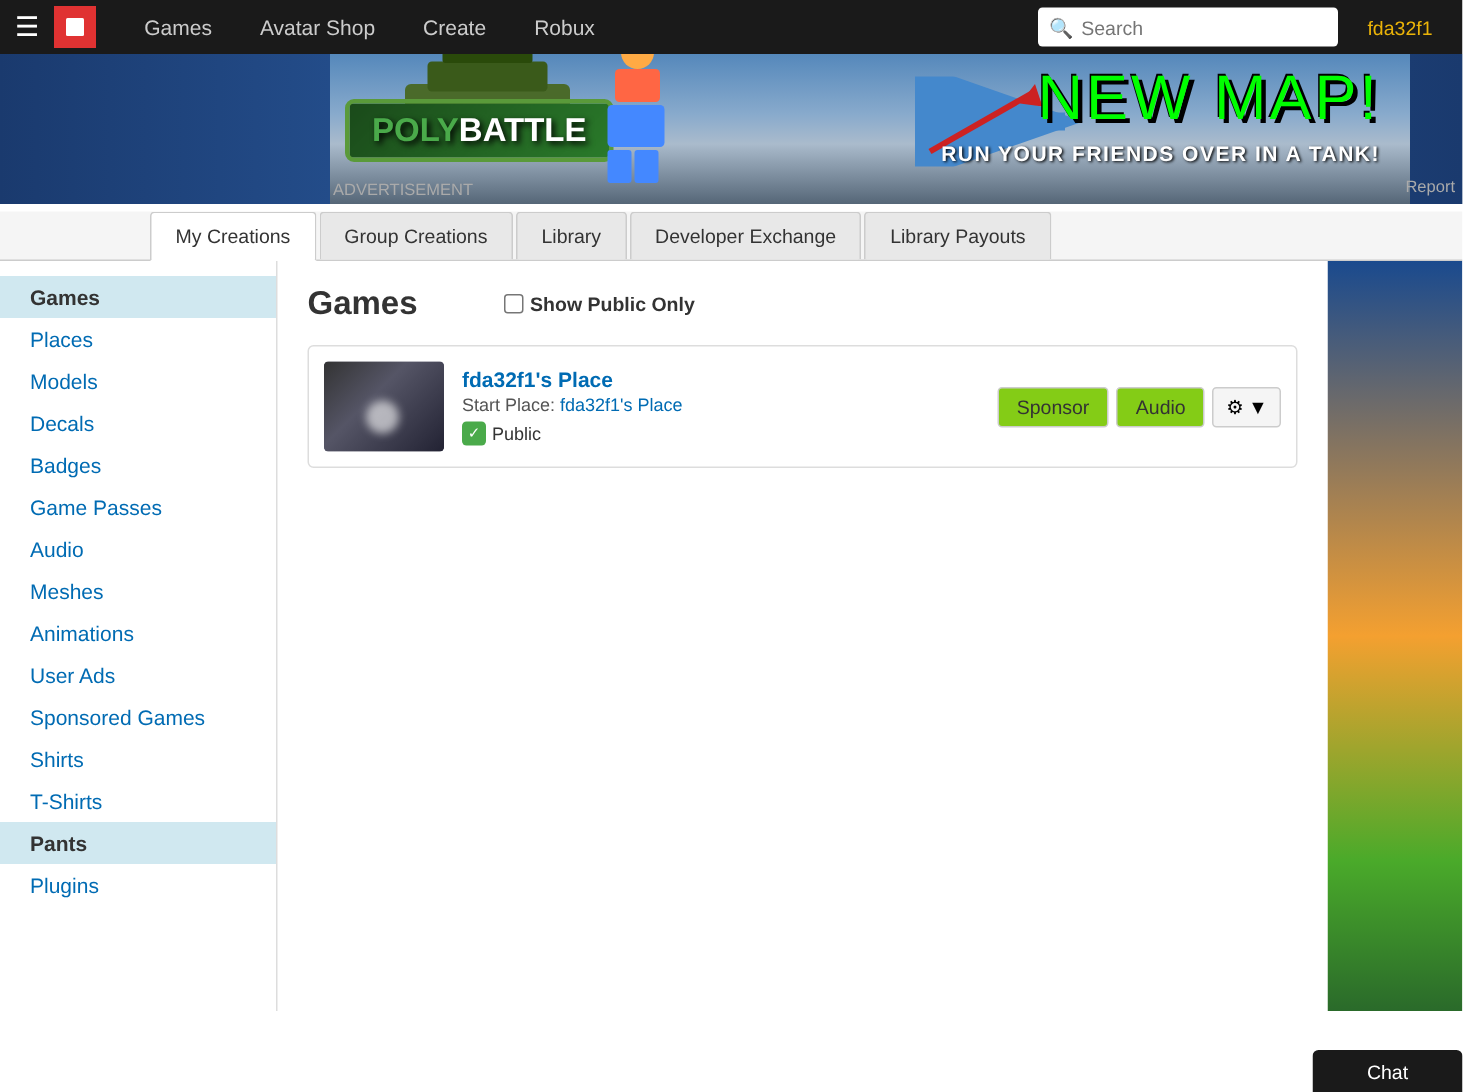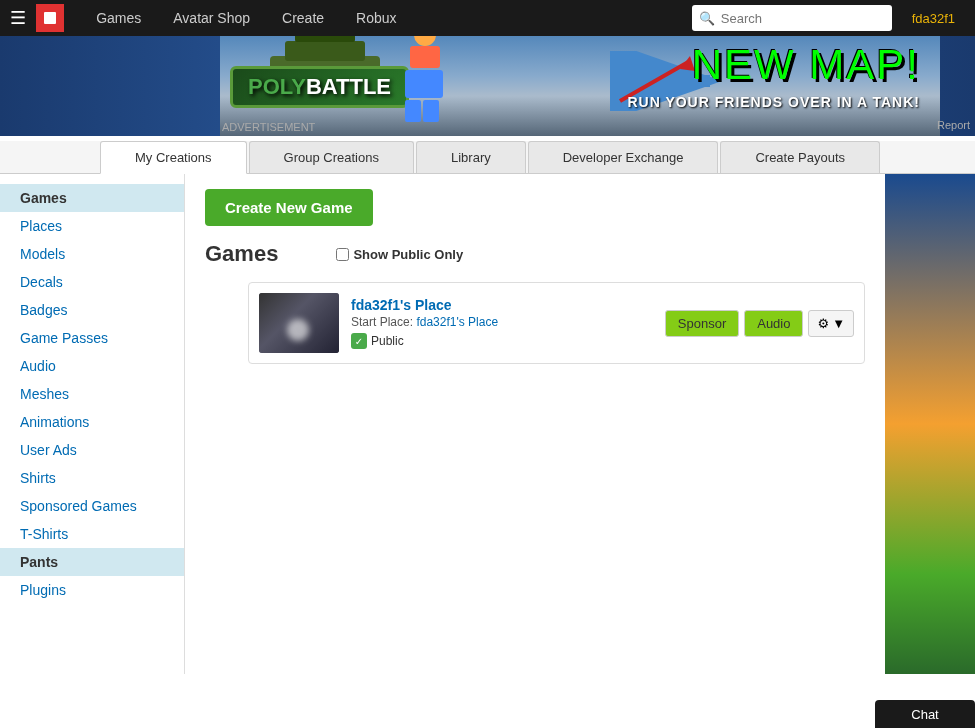--- a/index.html
+++ b/index.html
@@ -106,21 +106,21 @@
 
     
     .tabs-row {
       display: flex;
       border-bottom: 1px solid #ccc;
       padding-left: 100px;
       background: #f5f5f5;
       margin-top: 5px;
     }
     .tab {
-      padding: 8px 34px;
+      padding: 8px 16px;
       cursor: pointer;
       font-size: 13px;
       color: #333;
       border: 1px solid #ccc;
       border-bottom: none;
       background: #e8e8e8;
       margin-right: 2px;
       border-radius: 3px 3px 0 0;
     }
     .tab.active {
@@ -191,21 +191,20 @@
     }
     .game-card {
       display: flex;
       align-items: center;
       border: 1px solid #ddd;
       border-radius: 4px;
       padding: 10px;
       margin-bottom: 10px;
       gap: 12px;
       background: #fff;
-      margin-left: 43px;
     }
     .game-thumb {
       width: 80px;
       height: 60px;
       background: #556;
       border-radius: 3px;
       flex-shrink: 0;
       overflow: hidden;
       position: relative;
     }
@@ -380,45 +379,44 @@
   </div>
   <span style="position:absolute;bottom:3px;left:222px;font-size:11px;color:#aaa;">ADVERTISEMENT</span>
   <span style="position:absolute;bottom:5px;right:5px;font-size:11px;color:#aaa;cursor:pointer;">Report</span>
 </div>
 
 <div class="tabs-row">
   <div class="tab active">My Creations</div>
   <div class="tab">Group Creations</div>
   <div class="tab">Library</div>
   <div class="tab">Developer Exchange</div>
-  <div class="tab">Create Payouts</div>
+  <div class="tab">Library Payouts</div>
 </div>
 
 <div class="main-layout">
 
   <aside class="sidebar">
     <div class="sidebar-item active">Games</div>
     <div class="sidebar-item">Places</div>
     <div class="sidebar-item">Models</div>
     <div class="sidebar-item">Decals</div>
     <div class="sidebar-item">Badges</div>
     <div class="sidebar-item">Game Passes</div>
     <div class="sidebar-item">Audio</div>
     <div class="sidebar-item">Meshes</div>
     <div class="sidebar-item">Animations</div>
     <div class="sidebar-item">User Ads</div>
+    <div class="sidebar-item">Sponsored Games</div>
     <div class="sidebar-item">Shirts</div>
-    <div class="sidebar-item">Sponsored Games</div>
     <div class="sidebar-item">T-Shirts</div>
     <div class="sidebar-item active" style="background:#d0e8f0;color:#333;">Pants</div>
     <div class="sidebar-item">Plugins</div>
   </aside>
 
   <main class="content">
-    <button class="create-btn">Create New Game</button>
     <div class="section-title">
       <span>Games</span>
       <label class="show-public-label">
         <input type="checkbox" style="">
         <span>Show Public Only</span>
       </label>
     </div>
 
     
     <div class="game-card">

